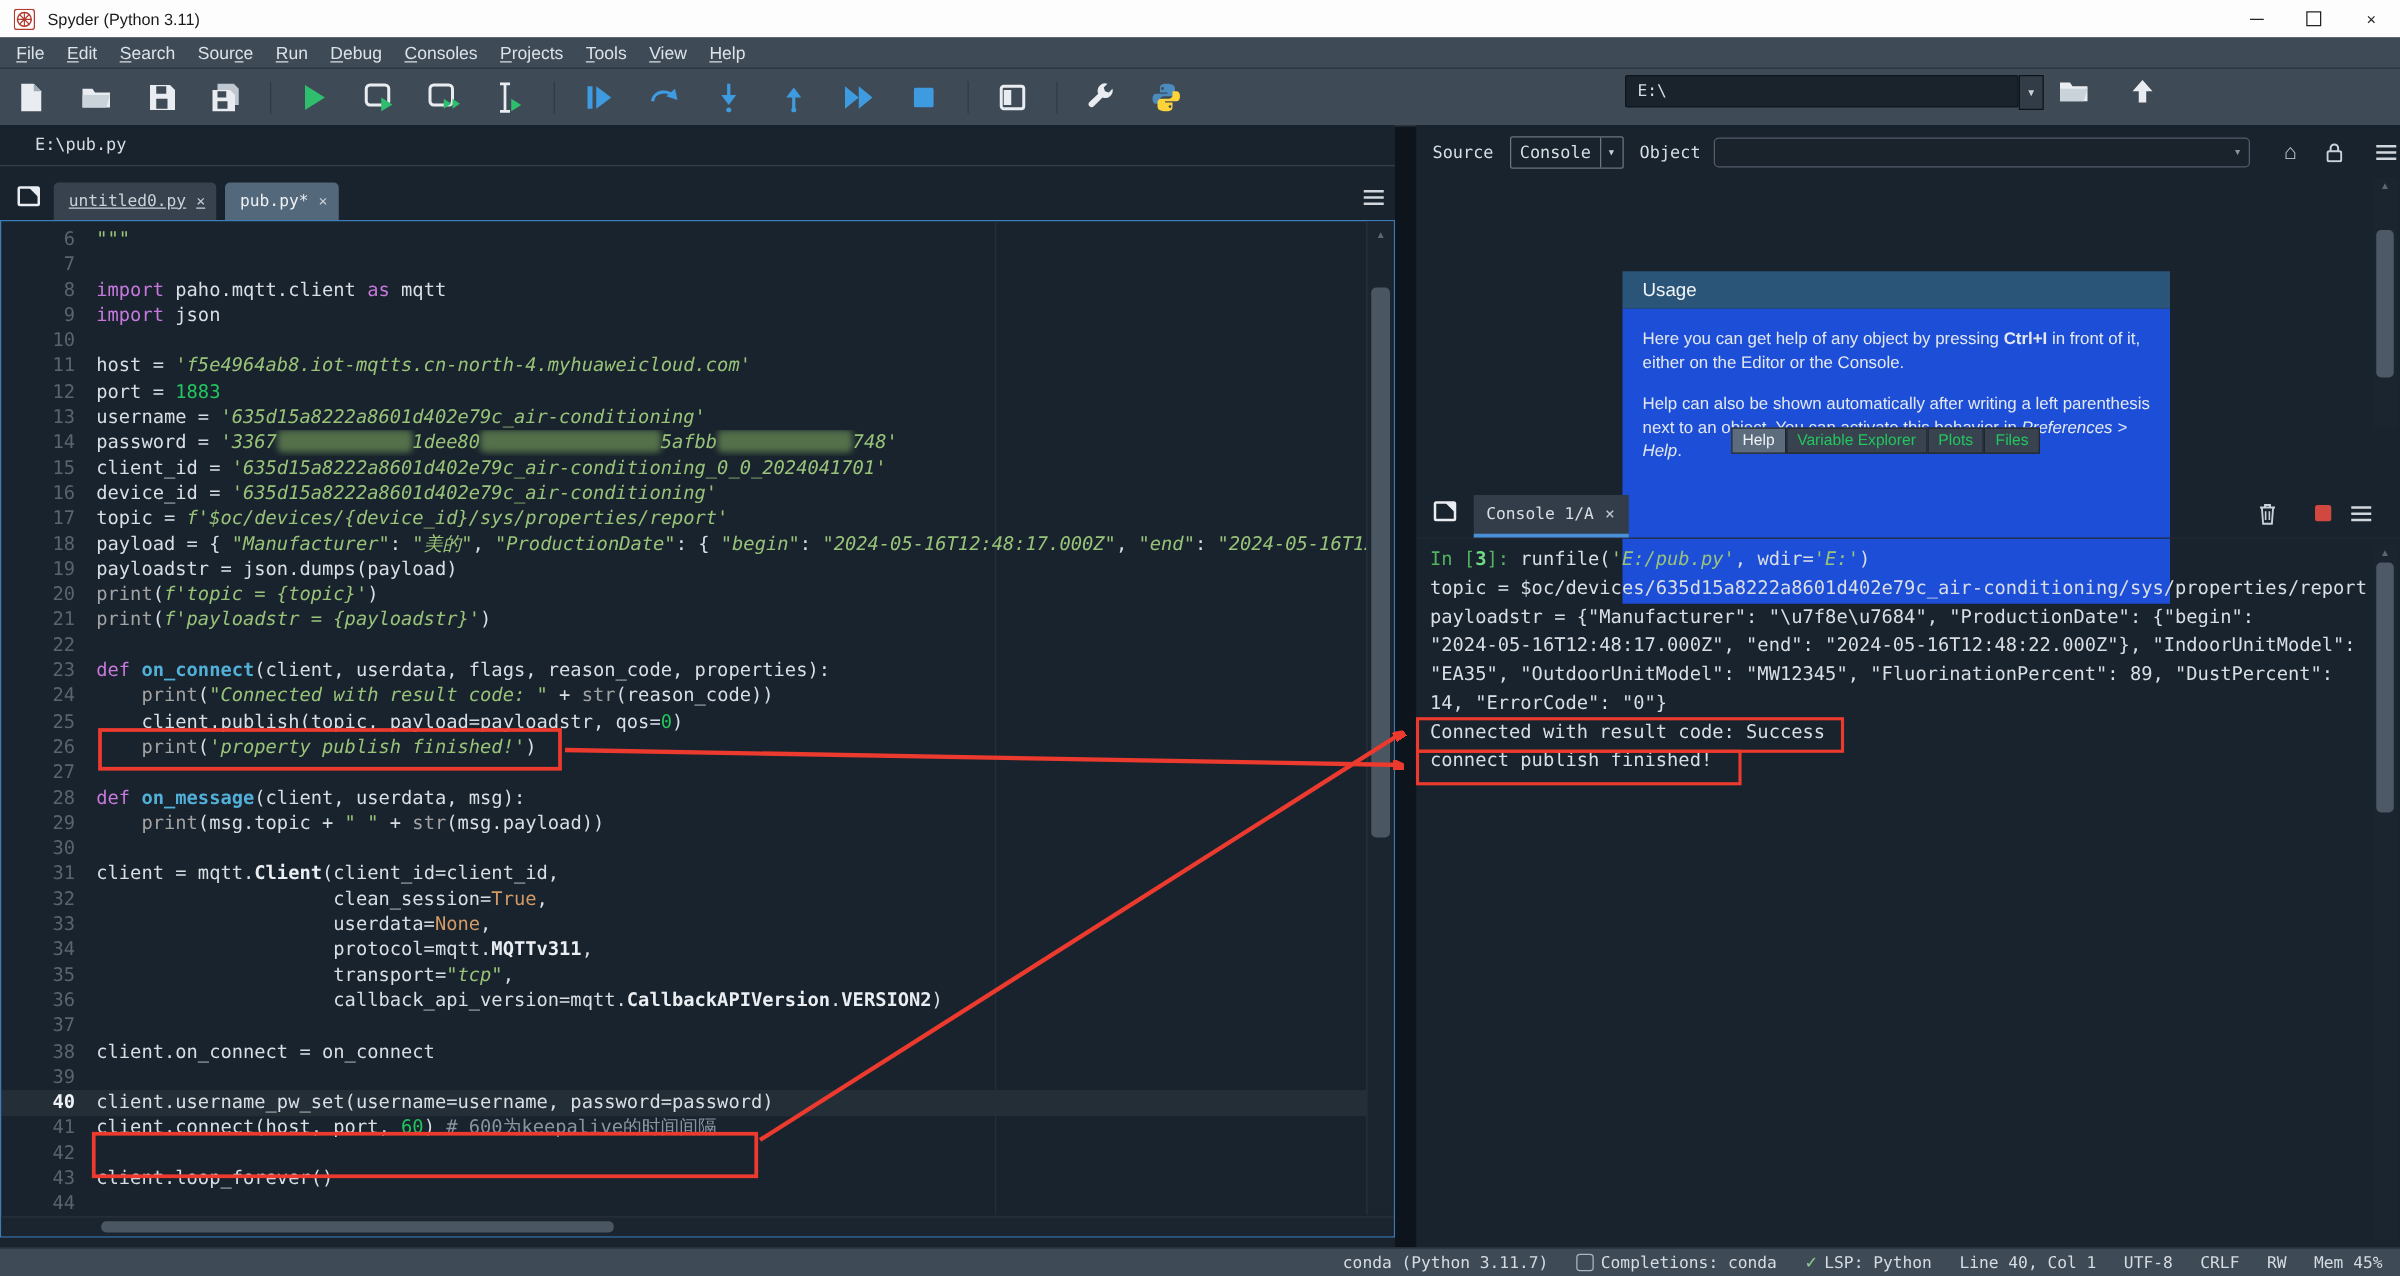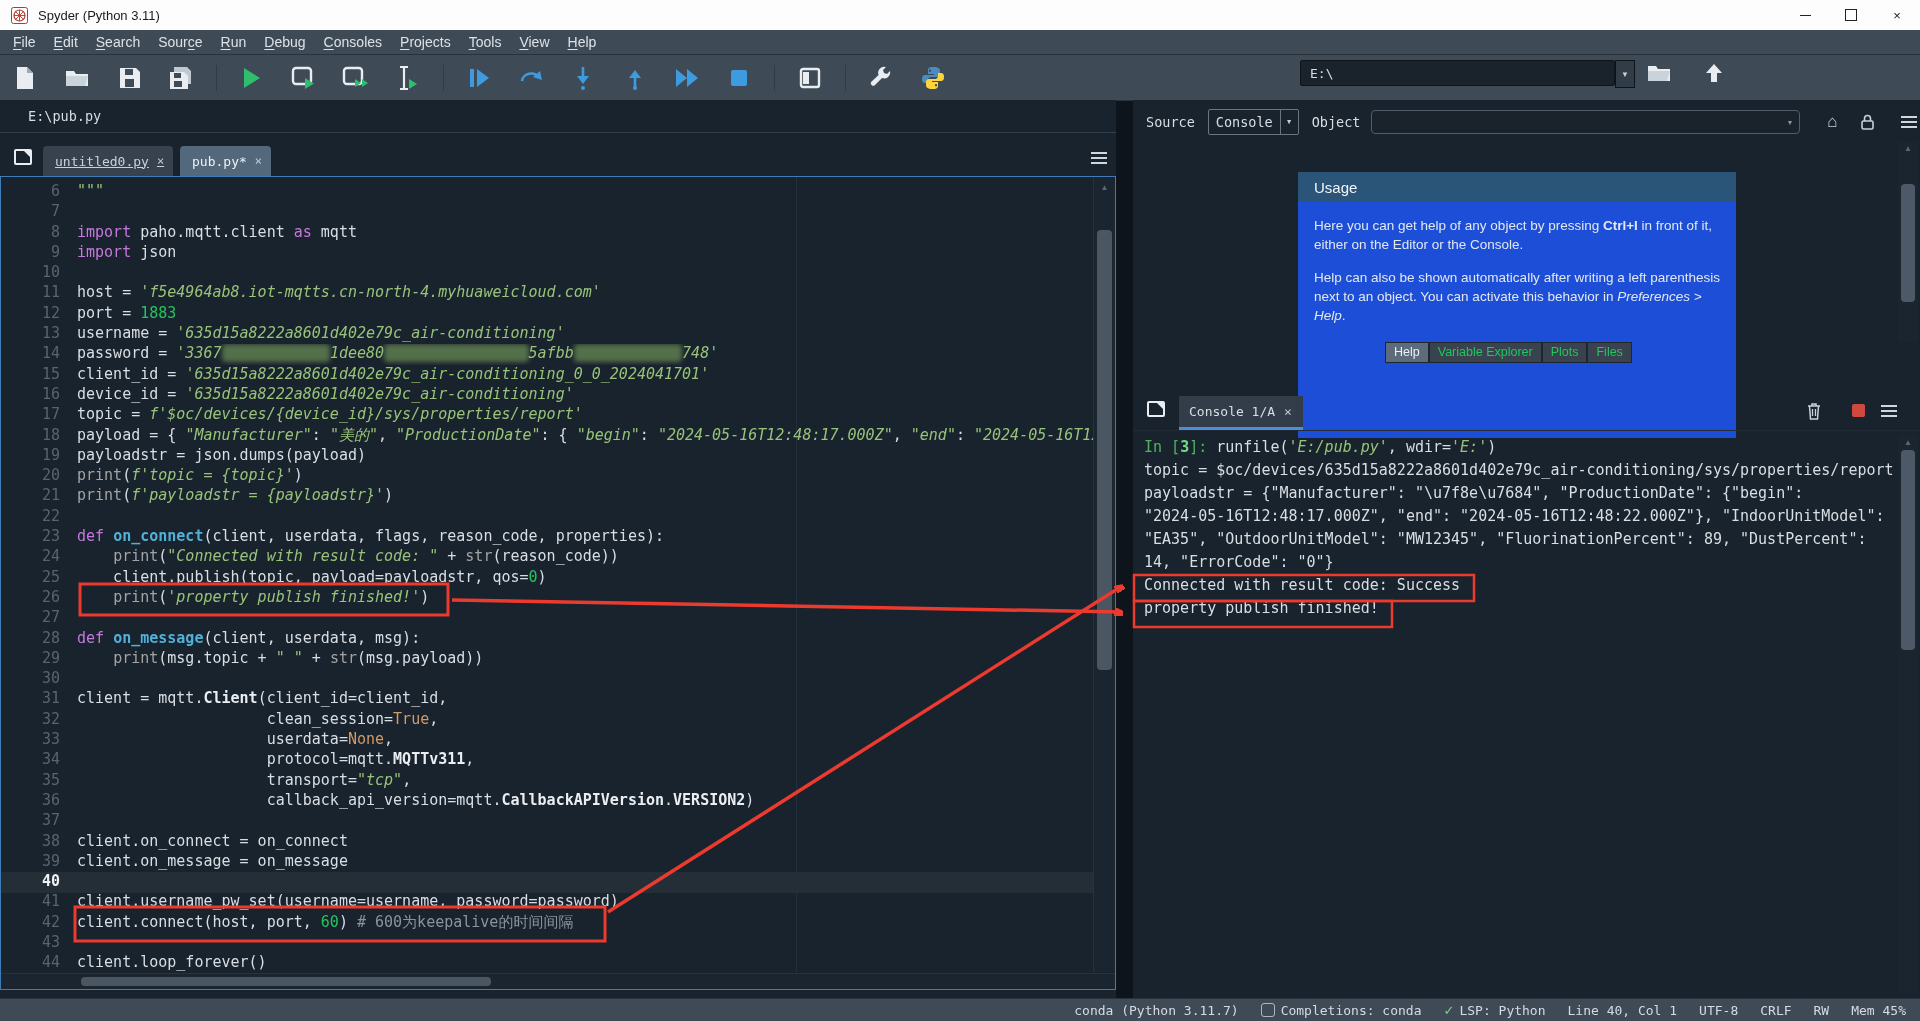--- a/index.html
+++ b/index.html
@@ -79,21 +79,21 @@
   .src-combo .val{padding:0 7px;}
   .src-combo .arr{width:17px;height:100%;border-left:1px solid #6B7683;display:flex;align-items:center;
                   justify-content:center;font-size:7px;color:#C8CED6;}
   .obj-input{margin-left:11px;width:438px;height:24px;background:#1A222C;border:1px solid #515D6A;
              border-radius:4px;position:relative;box-sizing:border-box;}
   .obj-input .arr{position:absolute;right:5px;top:8px;font-size:7px;color:#8A95A0;}
   .hicon{margin-left:14px;width:22px;height:22px;display:flex;align-items:center;justify-content:center;
          color:#C9D1D9;font-size:17px;}
   .usage{position:absolute;left:165px;top:72px;width:438px;height:266px;}
   .usage-h{height:30px;background:#2A5478;color:#F2F5F7;font-size:15px;display:flex;align-items:center;
-           padding-left:16px;}
+           padding-left:16px;margin-top:45px;}
   .usage-b{height:236px;background:#1d4ed8;color:#E2E8EE;font-size:13.5px;line-height:19px;
            padding:14px 16px;box-sizing:border-box;}
   .usage-b p{margin:0 0 14px 0;}
   .helpscroll{position:absolute;left:765px;top:42px;width:20px;height:200px;background:#1B2530;}
   .hsc-handle{position:absolute;left:3px;right:3px;top:42px;height:118px;border-radius:4px;background:#4D5966;}
   
   .docktabs{position:absolute;left:252px;top:242px;height:21px;display:flex;font-size:12.5px;}
   .dtab{border:1px solid #1F262E;background:#39434F;color:#22c55e;padding:2px 8px 3px 8px;}
   .dtab.sel{background:#5C6C7D;color:#EDF1F4;}
   
@@ -374,21 +374,20 @@
             <div class="cl"><span class="t-pl">    </span><span class="t-bi">print</span><span class="t-pl">(msg.topic + </span><span class="t-str">" "</span><span class="t-pl"> + </span><span class="t-bi">str</span><span class="t-pl">(msg.payload))</span></div>
             <div class="cl"></div>
             <div class="cl"><span class="t-pl">client = mqtt.</span><span class="t-cls">Client</span><span class="t-pl">(client_id=client_id,</span></div>
             <div class="cl"><span class="t-pl">                     clean_session=</span><span class="t-kw2">True</span><span class="t-pl">,</span></div>
             <div class="cl"><span class="t-pl">                     userdata=</span><span class="t-kw2">None</span><span class="t-pl">,</span></div>
             <div class="cl"><span class="t-pl">                     protocol=mqtt.</span><span class="t-cls">MQTTv311</span><span class="t-pl">,</span></div>
             <div class="cl"><span class="t-pl">                     transport=</span><span class="t-str">"tcp"</span><span class="t-pl">,</span></div>
             <div class="cl"><span class="t-pl">                     callback_api_version=mqtt.</span><span class="t-cls">CallbackAPIVersion</span><span class="t-pl">.</span><span class="t-cls">VERSION2</span><span class="t-pl">)</span></div>
             <div class="cl"></div>
             <div class="cl"><span class="t-pl">client.on_connect = on_connect</span></div>
-            <div class="cl"><span class="t-pl">client.on_message = on_message</span></div>
             <div class="cl"></div>
             <div class="cl"><span class="t-pl">client.username_pw_set(username=username, password=password)</span></div>
             <div class="cl"><span class="t-pl">client.connect(host, port, </span><span class="t-num">60</span><span class="t-pl">) </span><span class="t-com"># 600为keepalive的时间间隔</span></div>
             <div class="cl"></div>
             <div class="cl"><span class="t-pl">client.loop_forever()</span></div>
           </div>
       </div>
       <div class="vscroll">
         <div class="vs-up">▲</div>
         <div class="vs-handle" style="top:53px;height:440px;"></div>
@@ -468,21 +467,21 @@
     </div>
 
     <div class="cc" id="console">
         <div class="ccl"><span class="t-prompt">In [</span><span class="t-pnum">3</span><span class="t-prompt">]: </span><span class="t-pl">runfile(</span><span class="t-str">'E:/pub.py'</span><span class="t-pl">, wdir=</span><span class="t-str">'E:'</span><span class="t-pl">)</span></div>
         <div class="ccl"><span class="t-pl">topic = $oc/devices/635d15a8222a8601d402e79c_air-conditioning/sys/properties/report</span></div>
         <div class="ccl"><span class="t-pl">payloadstr = {"Manufacturer": "\u7f8e\u7684", "ProductionDate": {"begin":</span></div>
         <div class="ccl"><span class="t-pl">"2024-05-16T12:48:17.000Z", "end": "2024-05-16T12:48:22.000Z"}, "IndoorUnitModel":</span></div>
         <div class="ccl"><span class="t-pl">"EA35", "OutdoorUnitModel": "MW12345", "FluorinationPercent": 89, "DustPercent":</span></div>
         <div class="ccl"><span class="t-pl">14, "ErrorCode": "0"}</span></div>
         <div class="ccl"><span class="t-pl">Connected with result code: Success</span></div>
-        <div class="ccl"><span class="t-pl">property publish finished!</span></div>
+        <div class="ccl"><span class="t-pl">connect publish finished!</span></div>
       </div>
     <div class="conscroll">
       <div class="sb-up">▲</div>
       <div class="csc-handle"></div>
     </div>
   </div>
 
   <div class="statusbar">
     <span class="sb-item">conda (Python 3.11.7)</span>
     <span class="comp-ico"></span>

